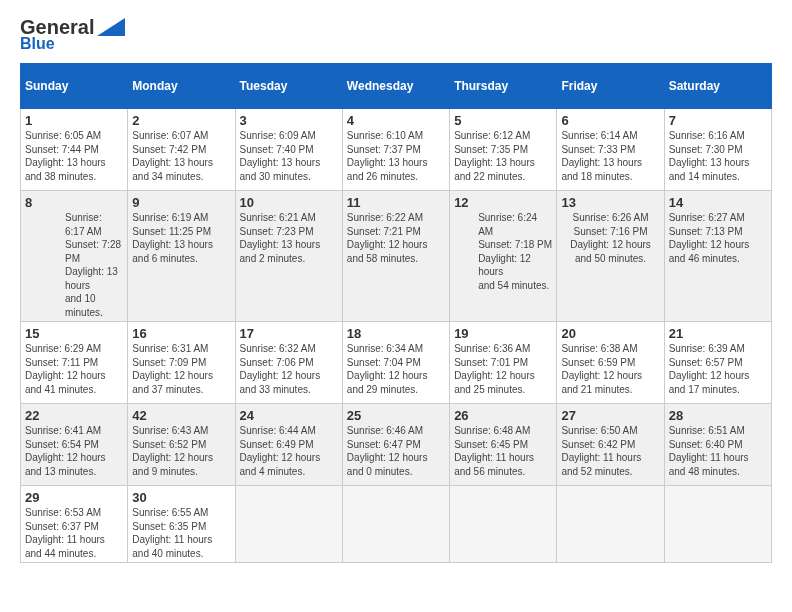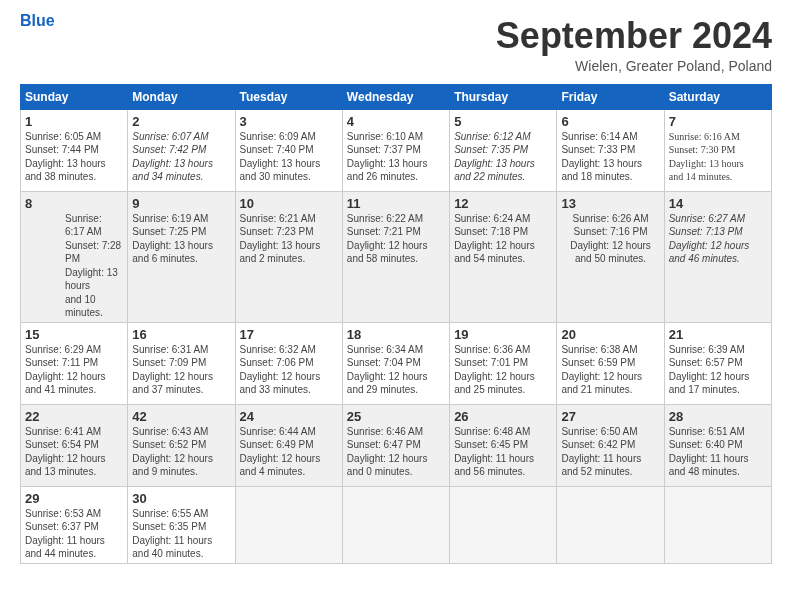--- a/index.html
+++ b/index.html
@@ -53,21 +53,21 @@
     .calendar {
       width: 100%;
       border-collapse: collapse;
       table-layout: fixed;
     }
     .calendar th {
       background: #1565c0;
       color: #fff;
       font-size: 12px;
       font-weight: bold;
-      padding: 5px 4px;
+      padding: 15px 4px;
       text-align: left;
       border: 1px solid #1565c0;
     }
     .calendar td {
       border: 1px solid #ccc;
       vertical-align: top;
       padding: 4px 4px 2px 4px;
       height: 82px;
       font-size: 10.5px;
       color: #333;
@@ -94,25 +94,29 @@
     .row-shade td {
       background: #f0f0f0;
     }
   </style>
 </head>
 <body>
 
 <div class="page">
   <div class="header">
     <div class="logo">
+      <div class="logo-row">
+        <span style="font-size:20px;font-weight:bold;color:#333;">
+          General
+        </span>
+        <svg class="logo-shape" viewBox="0 0 28 18" style="margin-left:3px;margin-top:-2px;">
+          <polygon points="0,18 28,0 28,18" fill="#1565c0"></polygon>
+        </svg>
+      </div>
       <span style="font-size:16px;font-weight:bold;color:#1565c0;margin-top:-4px;">Blue</span>
-    </div>
-    <div class="title-area">
-      <div class="month-title">September 2024</div>
-      <div class="location">Wielen, Greater Poland, Poland</div>
     </div>
   </div>
 
   <table class="calendar">
     <thead>
       <tr>
         <th>Sunday</th>
         <th>Monday</th>
         <th>Tuesday</th>
         <th>Wednesday</th>
@@ -125,107 +129,107 @@
     <tr>
           <td>
             <span class="day-number">1</span>
             <div class="day-info" style="white-space: pre-line;">Sunrise: 6:05 AM
 Sunset: 7:44 PM
 Daylight: 13 hours
 and 38 minutes.</div>
           </td>
           <td>
             <span class="day-number">2</span>
-            <div class="day-info" style="white-space: pre-line; font-style: italic;">Sunrise: 6:07 AM
+            <div class="day-info" style="white-space: pre-line;">Sunrise: 6:07 AM
 Sunset: 7:42 PM
 Daylight: 13 hours
 and 34 minutes.</div>
           </td>
           <td>
             <span class="day-number">3</span>
             <div class="day-info" style="white-space: pre-line;">Sunrise: 6:09 AM
 Sunset: 7:40 PM
 Daylight: 13 hours
 and 30 minutes.</div>
           </td>
           <td>
             <span class="day-number">4</span>
             <div class="day-info" style="white-space: pre-line;">Sunrise: 6:10 AM
 Sunset: 7:37 PM
 Daylight: 13 hours
 and 26 minutes.</div>
           </td>
           <td>
             <span class="day-number">5</span>
-            <div class="day-info" style="white-space: pre-line; font-style: italic;">Sunrise: 6:12 AM
+            <div class="day-info" style="white-space: pre-line;">Sunrise: 6:12 AM
 Sunset: 7:35 PM
 Daylight: 13 hours
 and 22 minutes.</div>
           </td>
           <td>
             <span class="day-number">6</span>
             <div class="day-info" style="white-space: pre-line;">Sunrise: 6:14 AM
 Sunset: 7:33 PM
 Daylight: 13 hours
 and 18 minutes.</div>
           </td>
           <td>
             <span class="day-number">7</span>
-            <div class="day-info" style="white-space: pre-line; font-family: Liberation Serif, serif;">Sunrise: 6:16 AM
+            <div class="day-info" style="white-space: pre-line;">Sunrise: 6:16 AM
 Sunset: 7:30 PM
 Daylight: 13 hours
 and 14 minutes.</div>
           </td>
         </tr>
         <tr class="row-shade">
           <td>
             <span class="day-number">8</span>
             <div class="day-info" style="white-space: pre-line; margin-left: 40px;">Sunrise: 6:17 AM
 Sunset: 7:28 PM
 Daylight: 13 hours
 and 10 minutes.</div>
           </td>
           <td>
             <span class="day-number">9</span>
             <div class="day-info" style="white-space: pre-line;">Sunrise: 6:19 AM
-Sunset: 7:25 PM
+Sunset: 11:25 PM
 Daylight: 13 hours
 and 6 minutes.</div>
           </td>
           <td>
             <span class="day-number">10</span>
             <div class="day-info" style="white-space: pre-line;">Sunrise: 6:21 AM
 Sunset: 7:23 PM
 Daylight: 13 hours
 and 2 minutes.</div>
           </td>
           <td>
             <span class="day-number">11</span>
             <div class="day-info" style="white-space: pre-line;">Sunrise: 6:22 AM
 Sunset: 7:21 PM
 Daylight: 12 hours
 and 58 minutes.</div>
           </td>
           <td>
             <span class="day-number">12</span>
-            <div class="day-info" style="white-space: pre-line;">Sunrise: 6:24 AM
+            <div class="day-info" style="white-space: pre-line; margin-left: 24px;">Sunrise: 6:24 AM
 Sunset: 7:18 PM
 Daylight: 12 hours
 and 54 minutes.</div>
           </td>
           <td>
             <span class="day-number">13</span>
             <div class="day-info" style="white-space: pre-line; text-align: center;">Sunrise: 6:26 AM
 Sunset: 7:16 PM
 Daylight: 12 hours
 and 50 minutes.</div>
           </td>
           <td>
             <span class="day-number">14</span>
-            <div class="day-info" style="white-space: pre-line; font-style: italic;">Sunrise: 6:27 AM
+            <div class="day-info" style="white-space: pre-line;">Sunrise: 6:27 AM
 Sunset: 7:13 PM
 Daylight: 12 hours
 and 46 minutes.</div>
           </td>
         </tr>
         <tr>
           <td>
             <span class="day-number">15</span>
             <div class="day-info" style="white-space: pre-line;">Sunrise: 6:29 AM
 Sunset: 7:11 PM

